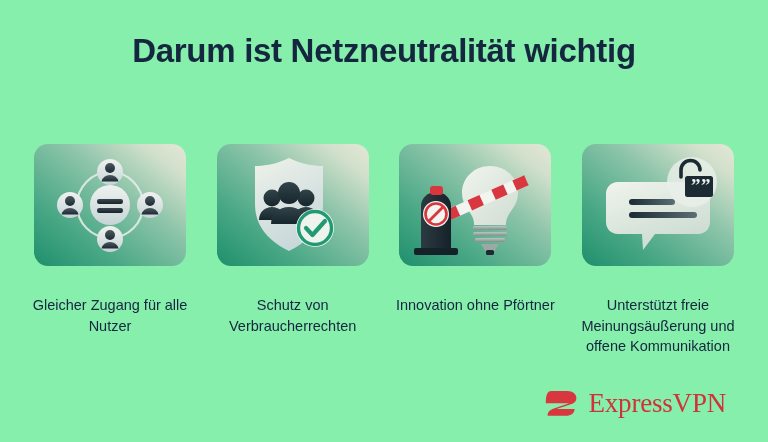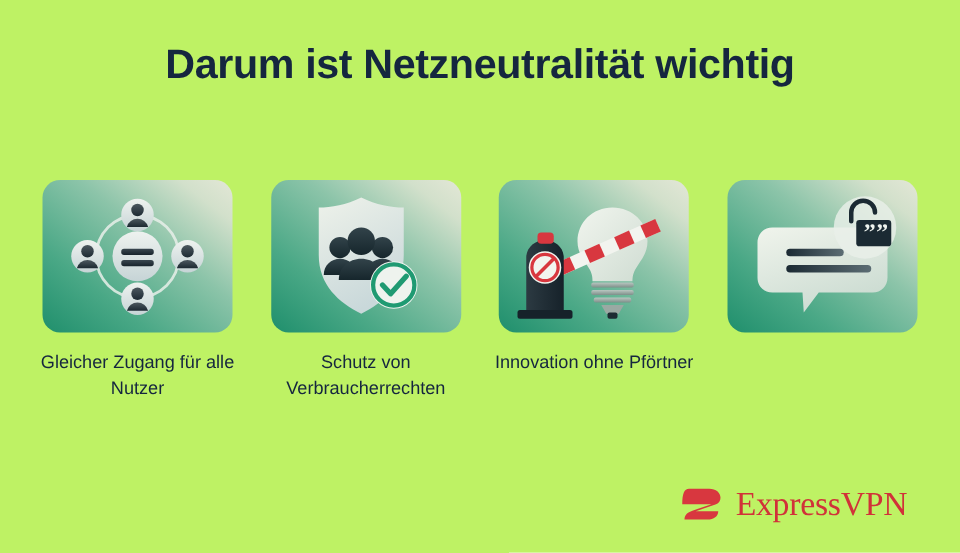--- a/index.html
+++ b/index.html
@@ -9,21 +9,21 @@
   body {
     width: 768px;
     height: 442px;
     overflow: hidden;
     font-family: "Liberation Sans", sans-serif;
   }
   .infographic {
     position: relative;
     width: 768px;
     height: 442px;
-    background: #bef264;
+    background: #86efac;
     box-sizing: border-box;
   }
   .page-title {
     position: absolute;
     top: 32px;
     left: 0;
     width: 768px;
     text-align: center;
     font-size: 33px;
     font-weight: bold;
@@ -53,21 +53,21 @@
     position: relative;
     overflow: hidden;
     background: linear-gradient(38deg, #1f8f6c 0%, #4aa886 28%, #8cc4a9 60%, #d2e0cb 86%, #e3e7d6 100%);
   }
   .card-icon svg {
     display: block;
     width: 152px;
     height: 122px;
   }
   .card-caption {
-    margin-top: 14px;
+    margin-top: 29px;
     text-align: center;
     font-size: 14.5px;
     line-height: 1.42;
     color: #15263f;
     font-family: "Liberation Sans", sans-serif;
     width: 165px;
   }
   .brand {
     position: absolute;
     right: 42px;
@@ -231,20 +231,21 @@
           <path d="M36 38h80c7 0 12 5 12 12v28c0 7-5 12-12 12H73l-12 16-1-16H36c-7 0-12-5-12-12V50c0-7 5-12 12-12z" fill="url(#bb4)"></path>
           <rect x="47" y="55" width="46" height="6" rx="3" fill="url(#ln4)"></rect>
           <rect x="47" y="68" width="68" height="6" rx="3" fill="url(#ln4)"></rect>
           <circle cx="110" cy="38" r="25" fill="#e9efe9" opacity="0.82"></circle>
           <path d="M99 33V26a9.5 9.5 0 0 1 19 0" fill="none" stroke="#1b2a33" stroke-width="3.6" stroke-linecap="round"></path>
           <rect x="103" y="32" width="28" height="21" rx="2.5" fill="#1b2a33"></rect>
           <text x="109" y="48" font-family="Liberation Serif, serif" font-size="19" font-weight="bold" fill="#eef3ee">”</text>
           <text x="119" y="48" font-family="Liberation Serif, serif" font-size="19" font-weight="bold" fill="#eef3ee">”</text>
         </svg>
       </div>
+      <div class="card-caption">Unterstützt freie Meinungsäußerung und offene Kommunikation</div>
     </div>
 
   </div>
 
   <div class="brand">
     <svg class="brand-mark" viewBox="0 0 40 36" xmlns="http://www.w3.org/2000/svg">
       <path d="M8 4h18c6 0 10 3.5 10 8 0 3-1.6 5-4.5 6.2L14 24h20c0 4.5-4 7.5-9.5 7.5H4c0-4.2 2.6-6.4 7-7.9l17-5.8H2C2 8.3 3.8 4 8 4z" fill="#d8373f"></path>
     </svg>
     <span class="brand-name">ExpressVPN</span>
   </div>

